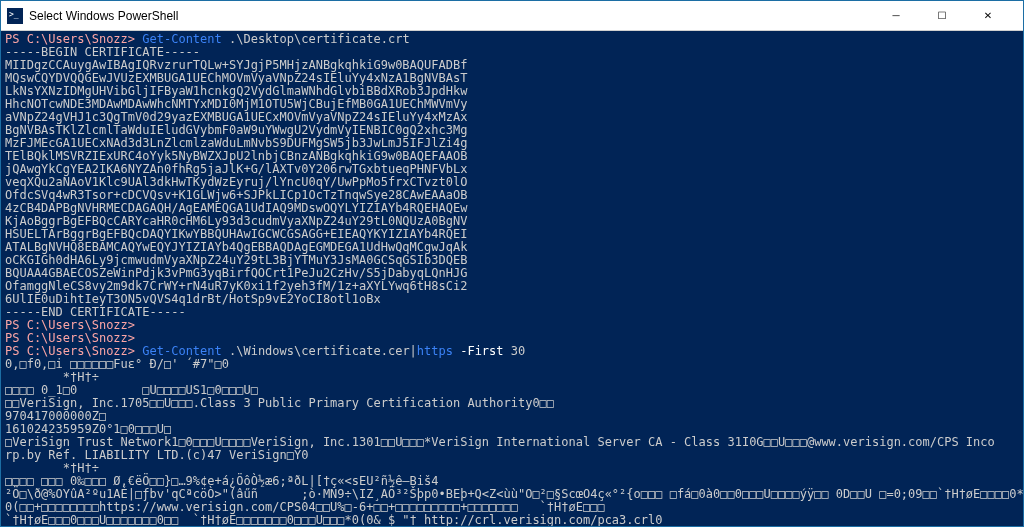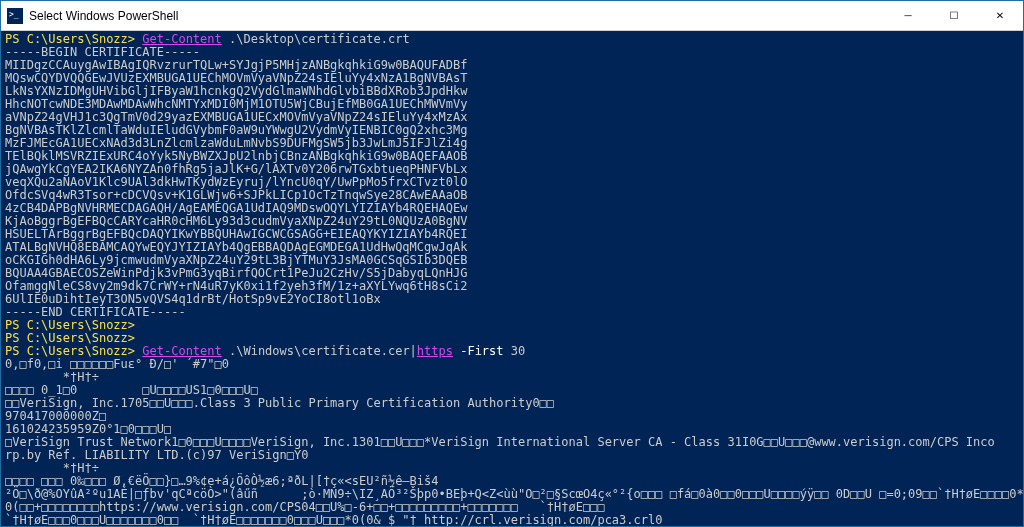--- a/index.html
+++ b/index.html
@@ -1,26 +1,26 @@
 <!DOCTYPE html>
 <html><head>
   <meta charset="utf-8">
   <style>
     * { margin: 0; padding: 0; box-sizing: border-box; }
     html, body { width: 1024px; height: 527px; overflow: hidden; font-family: 'Segoe UI', Tahoma, sans-serif; }
     .window { width: 100%; height: 100%; display: flex; flex-direction: column; background: #ffffff; border: 1px solid #1c6ea4; }
-    .titlebar { height: 30px; background: #ffffff; display: flex; align-items: center; padding: 0 0 0 6px; border-bottom: 1px solid #d0d0d0; }
+    .titlebar { height: 30px; background: #ffffff; display: flex; align-items: center; padding: 0 12px 0 6px; border-bottom: 1px solid #d0d0d0; }
     .titlebar-icon { width: 16px; height: 16px; background: #012456; margin-right: 6px; position: relative; }
     .titlebar-icon::after { content: '>_'; color: #fff; font-size: 8px; position: absolute; top: 2px; left: 2px; font-family: monospace; }
     .titlebar-title { font-size: 12px; color: #000; flex: 1; }
     .titlebar-controls { display: flex; height: 100%; }
     .titlebar-btn { width: 46px; height: 100%; display: flex; align-items: center; justify-content: center; font-size: 10px; color: #000; cursor: pointer; }
     .terminal { flex: 1; background: #012456; color: #cccccc; font-family: Consolas, 'Lucida Console', monospace; font-size: 12px; line-height: 13px; padding: 2px 4px; overflow: hidden; white-space: pre; }
-    .prompt { color: #fde047; }
-    .cmd { color: #d946ef; text-decoration: underline; }
+    .prompt { color: #fca5a5; }
+    .cmd { color: #3b82f6; }
     .paramname { color: #ffffff; }
     .win { position: relative; }
   </style>
 </head>
 <body>
 
 <div class="window win">
   <div class="titlebar">
     <div class="titlebar-icon"></div>
     <div class="titlebar-title">Select Windows PowerShell</div>
@@ -55,21 +55,21 @@
 <span class="prompt">PS C:\Users\Snozz&gt;</span>
 <span class="prompt">PS C:\Users\Snozz&gt;</span>
 <span class="prompt">PS C:\Users\Snozz&gt; </span><span class="cmd">Get-Content</span><span> .\Windows\certificate.cer|</span><span class="cmd">https</span><span class="paramname"> -First</span><span> 30</span>
 <span>0,□f0,□i □□□□□□Fuɛ° Ð/□' ´#7"□0</span>
 <span>        *†H†÷</span>
 <span>□□□□ 0_1□0         □U□□□□US1□0□□□U□</span>
 <span>□□VeriSign, Inc.1705□□U□□□.Class 3 Public Primary Certification Authority0□□</span>
 <span>970417000000Z□</span>
 <span>161024235959Z0°1□0□□□U□</span>
 <span>□VeriSign Trust Network1□0□□□U□□□□VeriSign, Inc.1301□□U□□□*VeriSign International Server CA - Class 31I0G□□U□□□@www.verisign.com/CPS Inco</span>
-<span>rp.by Ref. LIABILITY LTD.(c)97 VeriSign□Y0</span>
+<span>rp.by Ref. LIABILITY LTD.(c)47 VeriSign□Y0</span>
 <span>        *†H†÷</span>
 <span>□□□□ □□□ 0‰□□□ Ø,€ëÖ□□}□…9%¢e+á¿ÖôÒ½æ6;ªðL|[†ç«&lt;sEU²ñ½ê—Biš4</span>
 <span>²Ö□\ð@%OYûA²ºu1AÉ|□ƒbv'qCªcöÒ&gt;"(âűñ      ;ò·MN9÷\IZ¸AÖ³²Šþp0•BEþ+Q&lt;Z&lt;ùù"O□²□§ScœO4ç«°²{o□□□ □fá□0à0□□0□□□U□□□□ýÿ□□ 0D□□U □=0;09□□`†H†øE□□□□0*</span>
 <span>0(□□+□□□□□□□□https://www.verisign.com/CPS04□□U%□-6+□□+□□□□□□□□□+□□□□□□□   `†H†øE□□□</span>
 <span>`†H†øE□□□0□□□U□□□□□□□0□□  `†H†øE□□□□□□□0□□□U□□□*0(0&amp; $ "† http://crl.verisign.com/pca3.crl0</span>
 
 
 
 
 </div>

